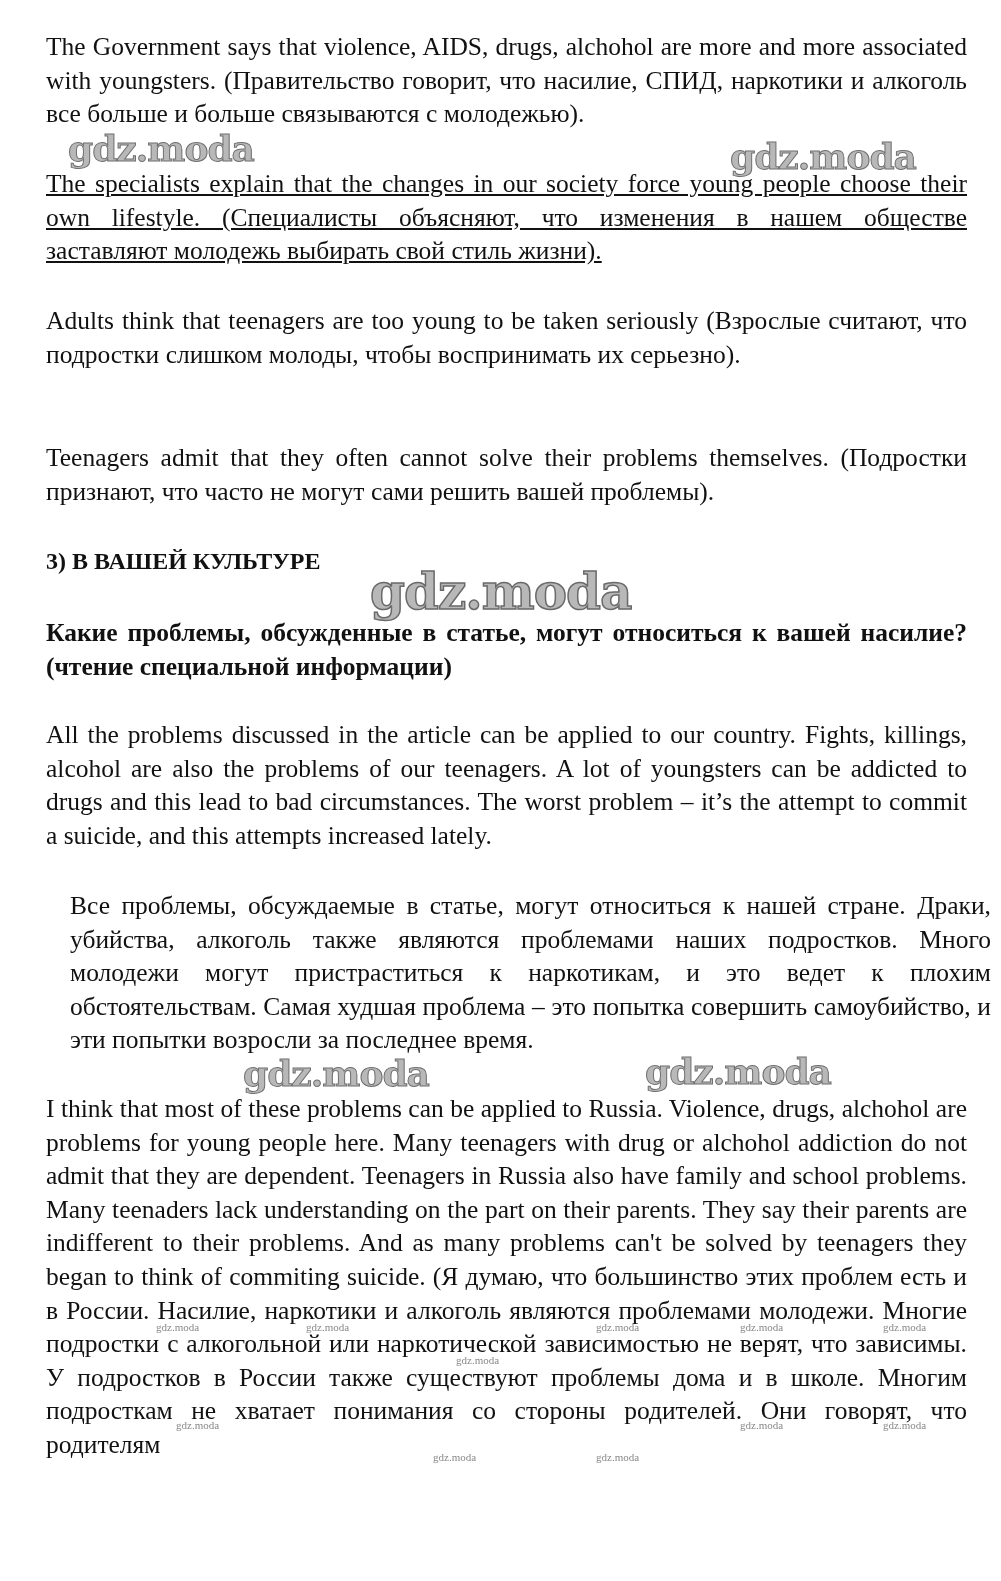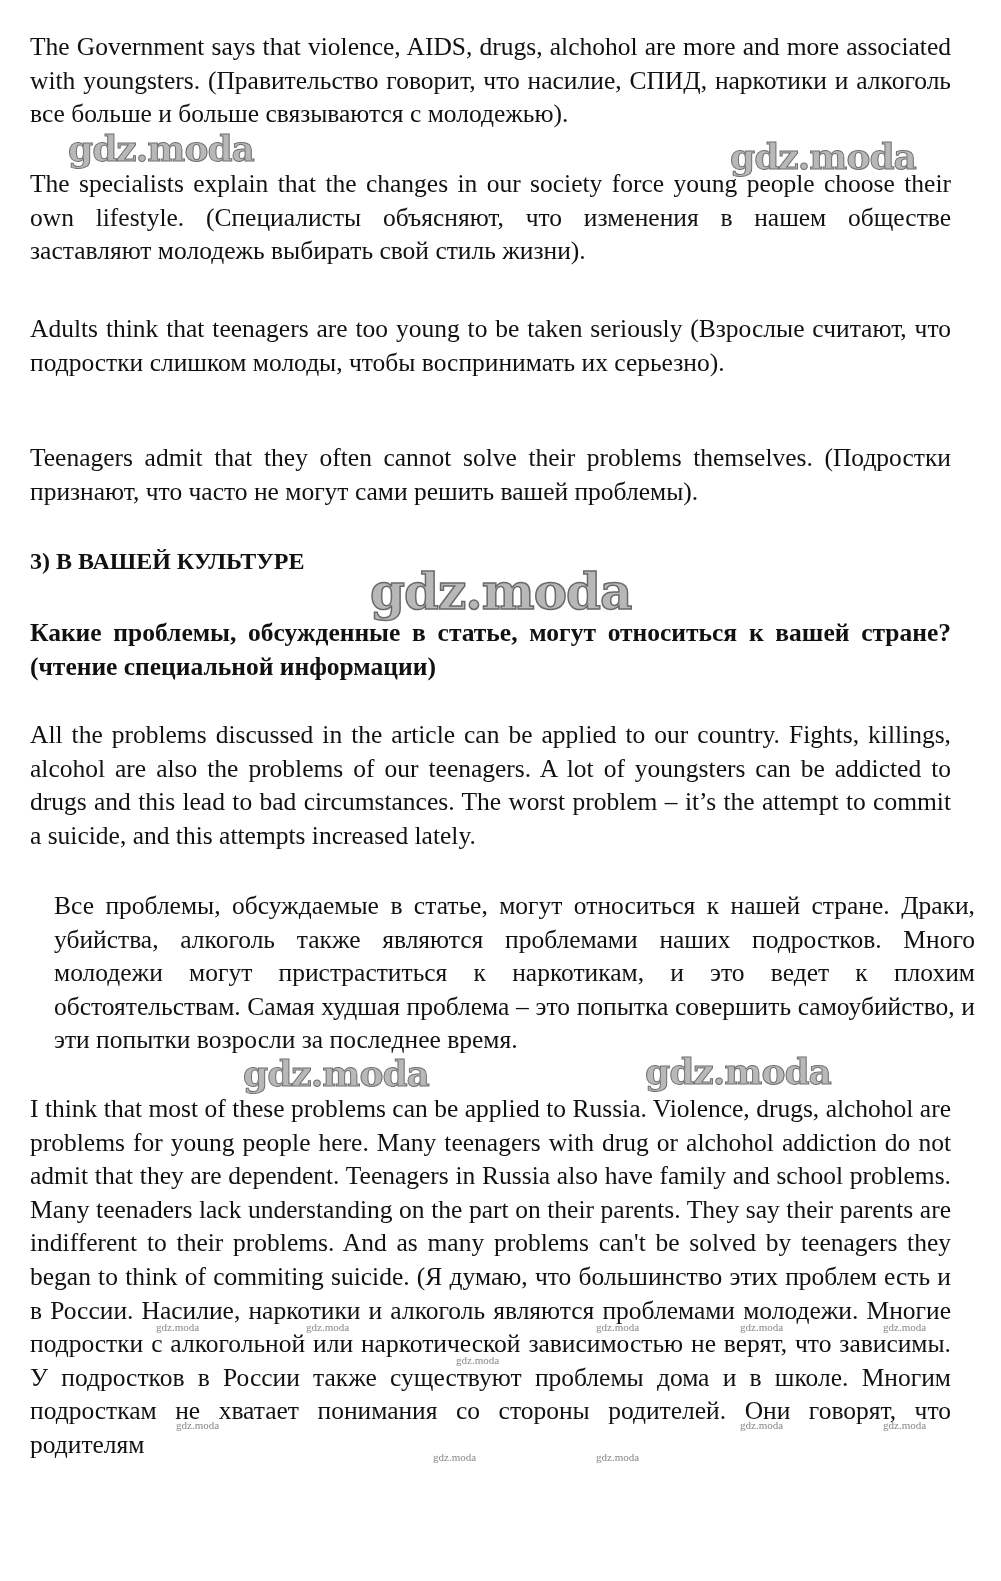--- a/index.html
+++ b/index.html
@@ -6,21 +6,21 @@
   body { width: 1001px; height: 1581px; position: relative; overflow: hidden; }
   .page {
     position: absolute; left: 30px; top: 30px; width: 921px;
     font-family: "Liberation Serif", "DejaVu Serif", serif;
     color: #111111;
     font-size: 25.5px;
     line-height: 33.6px;
   }
   .para {
     margin: 0; text-align: justify; text-align-last: left;
-    position: absolute; left: 0; width: 921px;
+    position: absolute; left: 16px; width: 921px;
   }
   .heading { font-weight: bold; text-align: left; }
   .question { font-weight: bold; }
   .wm {
     position: absolute;
     font-family: "DejaVu Serif", serif;
     font-weight: bold;
     color: #b8b8b8;
     -webkit-text-stroke: 1px #6f6f6f;
     letter-spacing: -1px;
@@ -34,25 +34,25 @@
     font-family: "Liberation Serif", serif;
     font-size: 11px; color: #888888; -webkit-text-stroke: 0;
     font-weight: normal; letter-spacing: 0;
   }
 </style>
 </head>
 <body>
 
 <div class="page">
   <p class="para" style="top:0px;">The Government says that violence, AIDS, drugs, alchohol are more and more associated with youngsters. (Правительство говорит, что насилие, СПИД, наркотики и алкоголь все больше и больше связываются с молодежью).</p>
-  <p class="para" style="top:137px;">The specialists explain that the changes in our society force young people choose their own lifestyle. (Специалисты объясняют, что изменения в нашем обществе заставляют молодежь выбирать свой стиль жизни).</p>
-  <p class="para" style="top:274px;margin-top:8px;">Adults think that teenagers are too young to be taken seriously (Взрослые считают, что подростки слишком молоды, чтобы воспринимать их серьезно).</p>
+  <p class="para" style="top:137px;text-decoration:underline;">The specialists explain that the changes in our society force young people choose their own lifestyle. (Специалисты объясняют, что изменения в нашем обществе заставляют молодежь выбирать свой стиль жизни).</p>
+  <p class="para" style="top:274px;">Adults think that teenagers are too young to be taken seriously (Взрослые считают, что подростки слишком молоды, чтобы воспринимать их серьезно).</p>
   <p class="para" style="top:411px;">Teenagers admit that they often cannot solve their problems themselves. (Подростки признают, что часто не могут сами решить вашей проблемы).</p>
   <h2 class="para heading" style="top:515px; font-size:24px; margin:0;">3) В ВАШЕЙ КУЛЬТУРЕ</h2>
-  <p class="para question" style="top:586px;">Какие проблемы, обсужденные в статье, могут относиться к вашей стране? (чтение специальной информации)</p>
+  <p class="para question" style="top:586px;">Какие проблемы, обсужденные в статье, могут относиться к вашей насилие? (чтение специальной информации)</p>
   <p class="para" style="top:688px;">All the problems discussed in the article can be applied to our country. Fights, killings, alcohol are also the problems of our teenagers. A lot of youngsters can be addicted to drugs and this lead to bad circumstances. The worst problem – it’s the attempt to commit a suicide, and this attempts increased lately.</p>
   <p class="para" style="top:859px;margin-left:24px;">Все проблемы, обсуждаемые в статье, могут относиться к нашей стране. Драки, убийства, алкоголь также являются проблемами наших подростков. Много молодежи могут пристраститься к наркотикам, и это ведет к плохим обстоятельствам. Самая худшая проблема – это попытка совершить самоубийство, и эти попытки возросли за последнее время.</p>
   <p class="para" style="top:1062px;">I think that most of these problems can be applied to Russia. Violence, drugs, alchohol are problems for young people here. Many teenagers with drug or alchohol addiction do not admit that they are dependent. Teenagers in Russia also have family and school problems. Many teenaders lack understanding on the part on their parents. They say their parents are indifferent to their problems. And as many problems can't be solved by teenagers they began to think of commiting suicide. (Я думаю, что большинство этих проблем есть и в России. Насилие, наркотики и алкоголь являются проблемами молодежи. Многие подростки с алкогольной или наркотической зависимостью не верят, что зависимы. У подростков в России также существуют проблемы дома и в школе. Многим подросткам не хватает понимания со стороны родителей. Они говорят, что родителям</p>
 </div>
 
 <div class="wm wm-big" style="left:68px; top:130px;">gdz.moda</div>
 <div class="wm wm-big" style="left:730px; top:138px;">gdz.moda</div>
 <div class="wm wm-huge" style="left:370px; top:567px;">gdz.moda</div>
 <div class="wm wm-big" style="left:243px; top:1055px;">gdz.moda</div>
 <div class="wm wm-big" style="left:645px; top:1053px;">gdz.moda</div>

